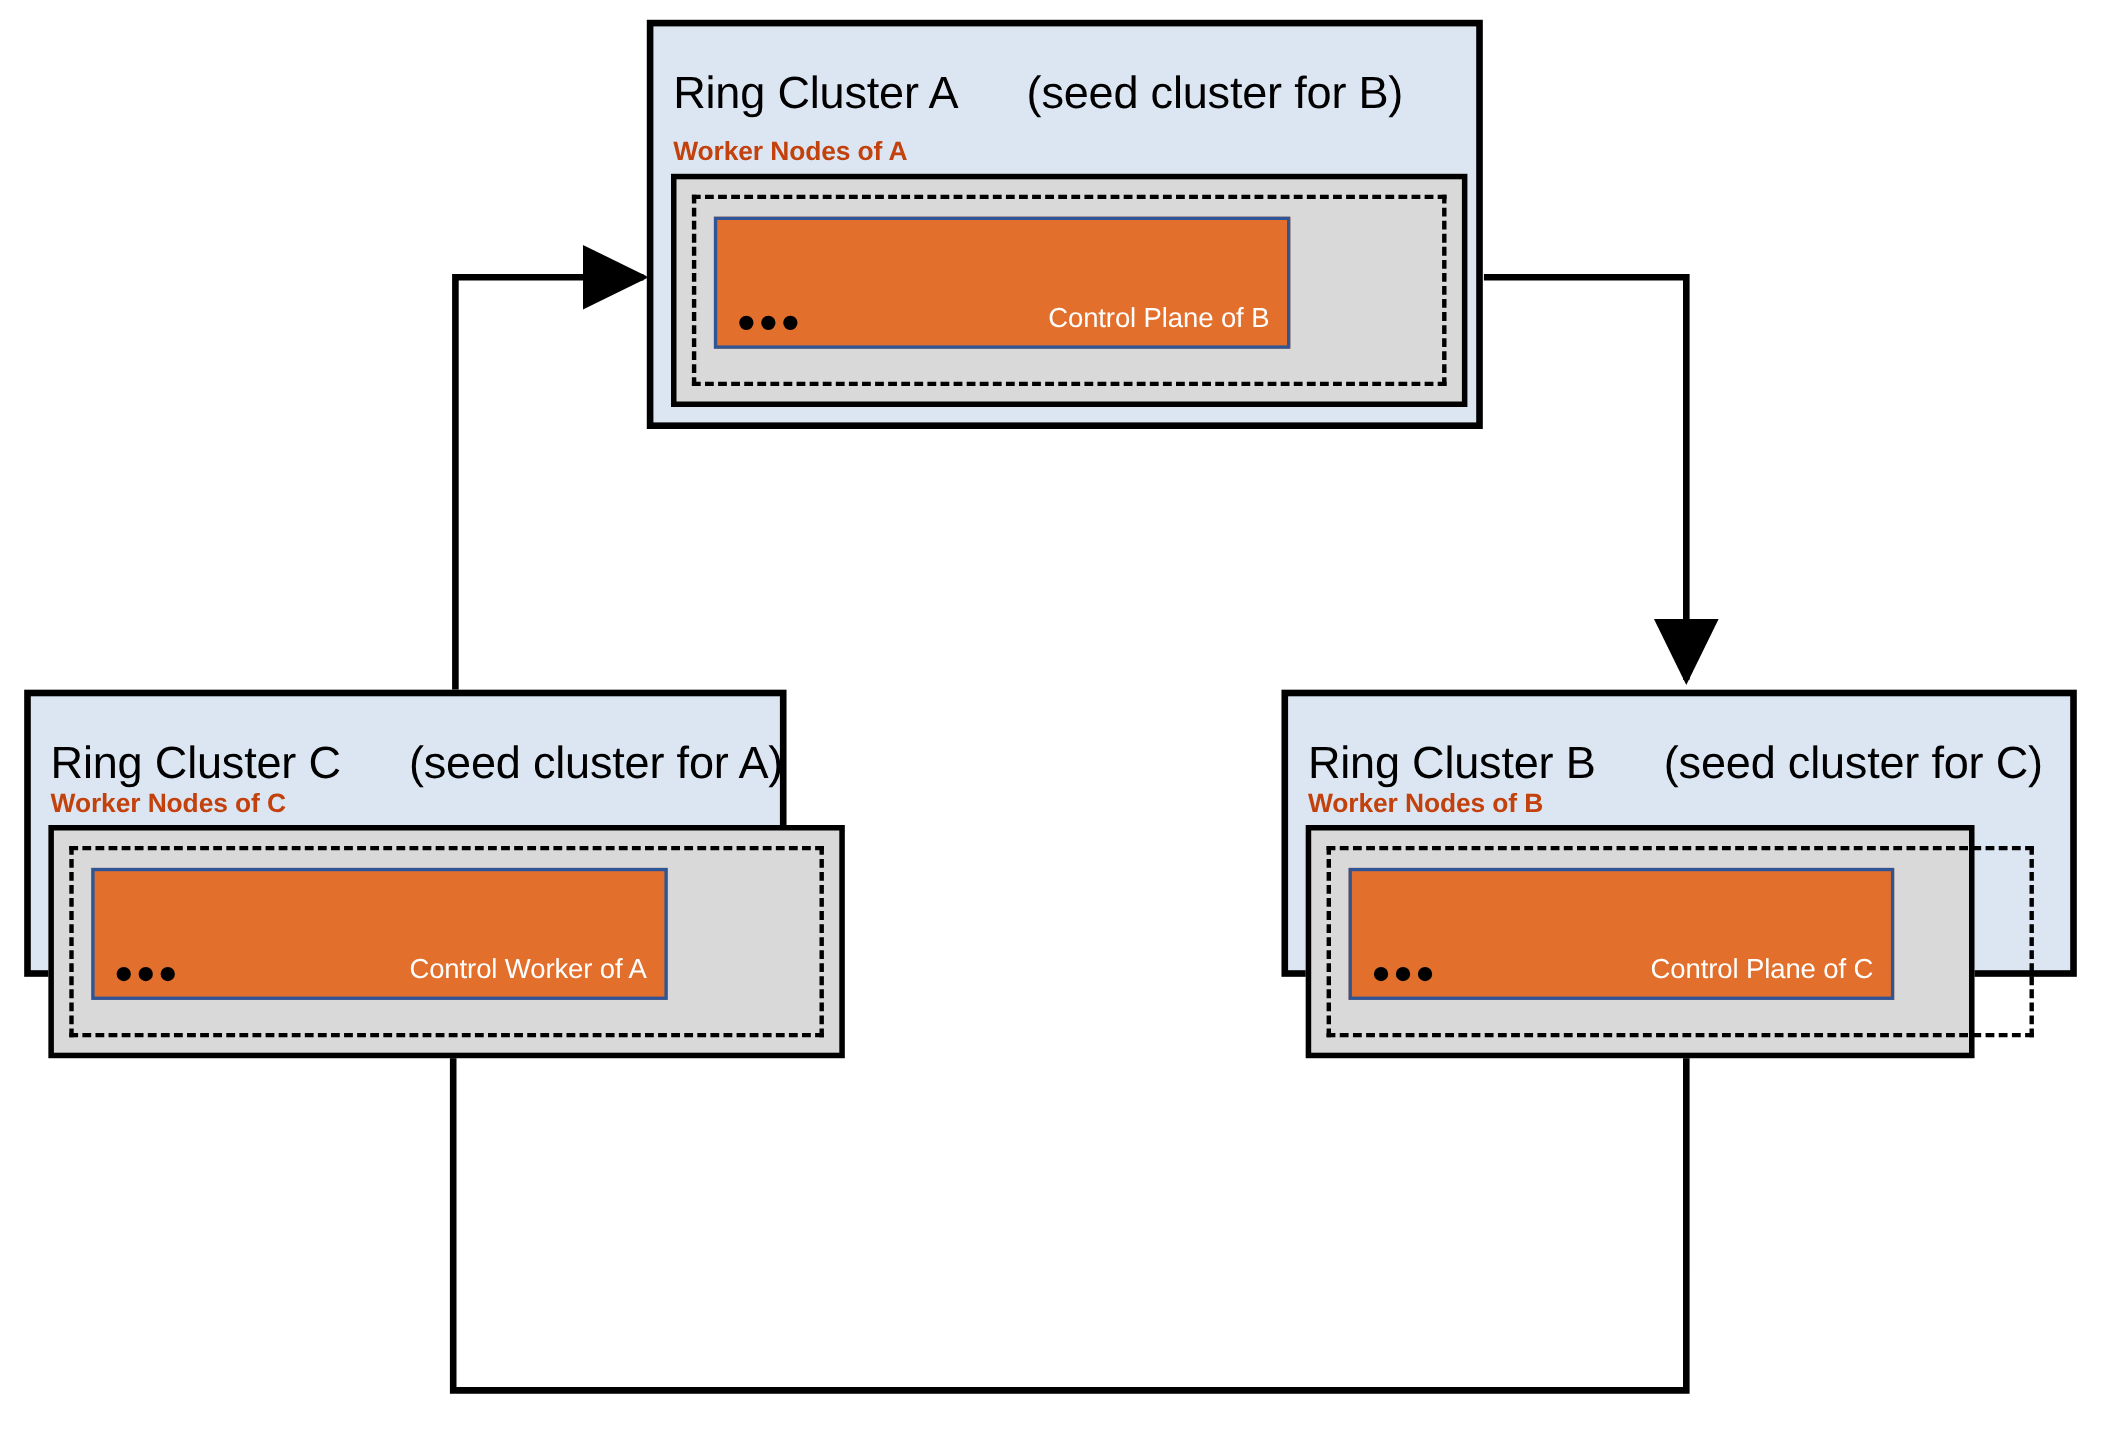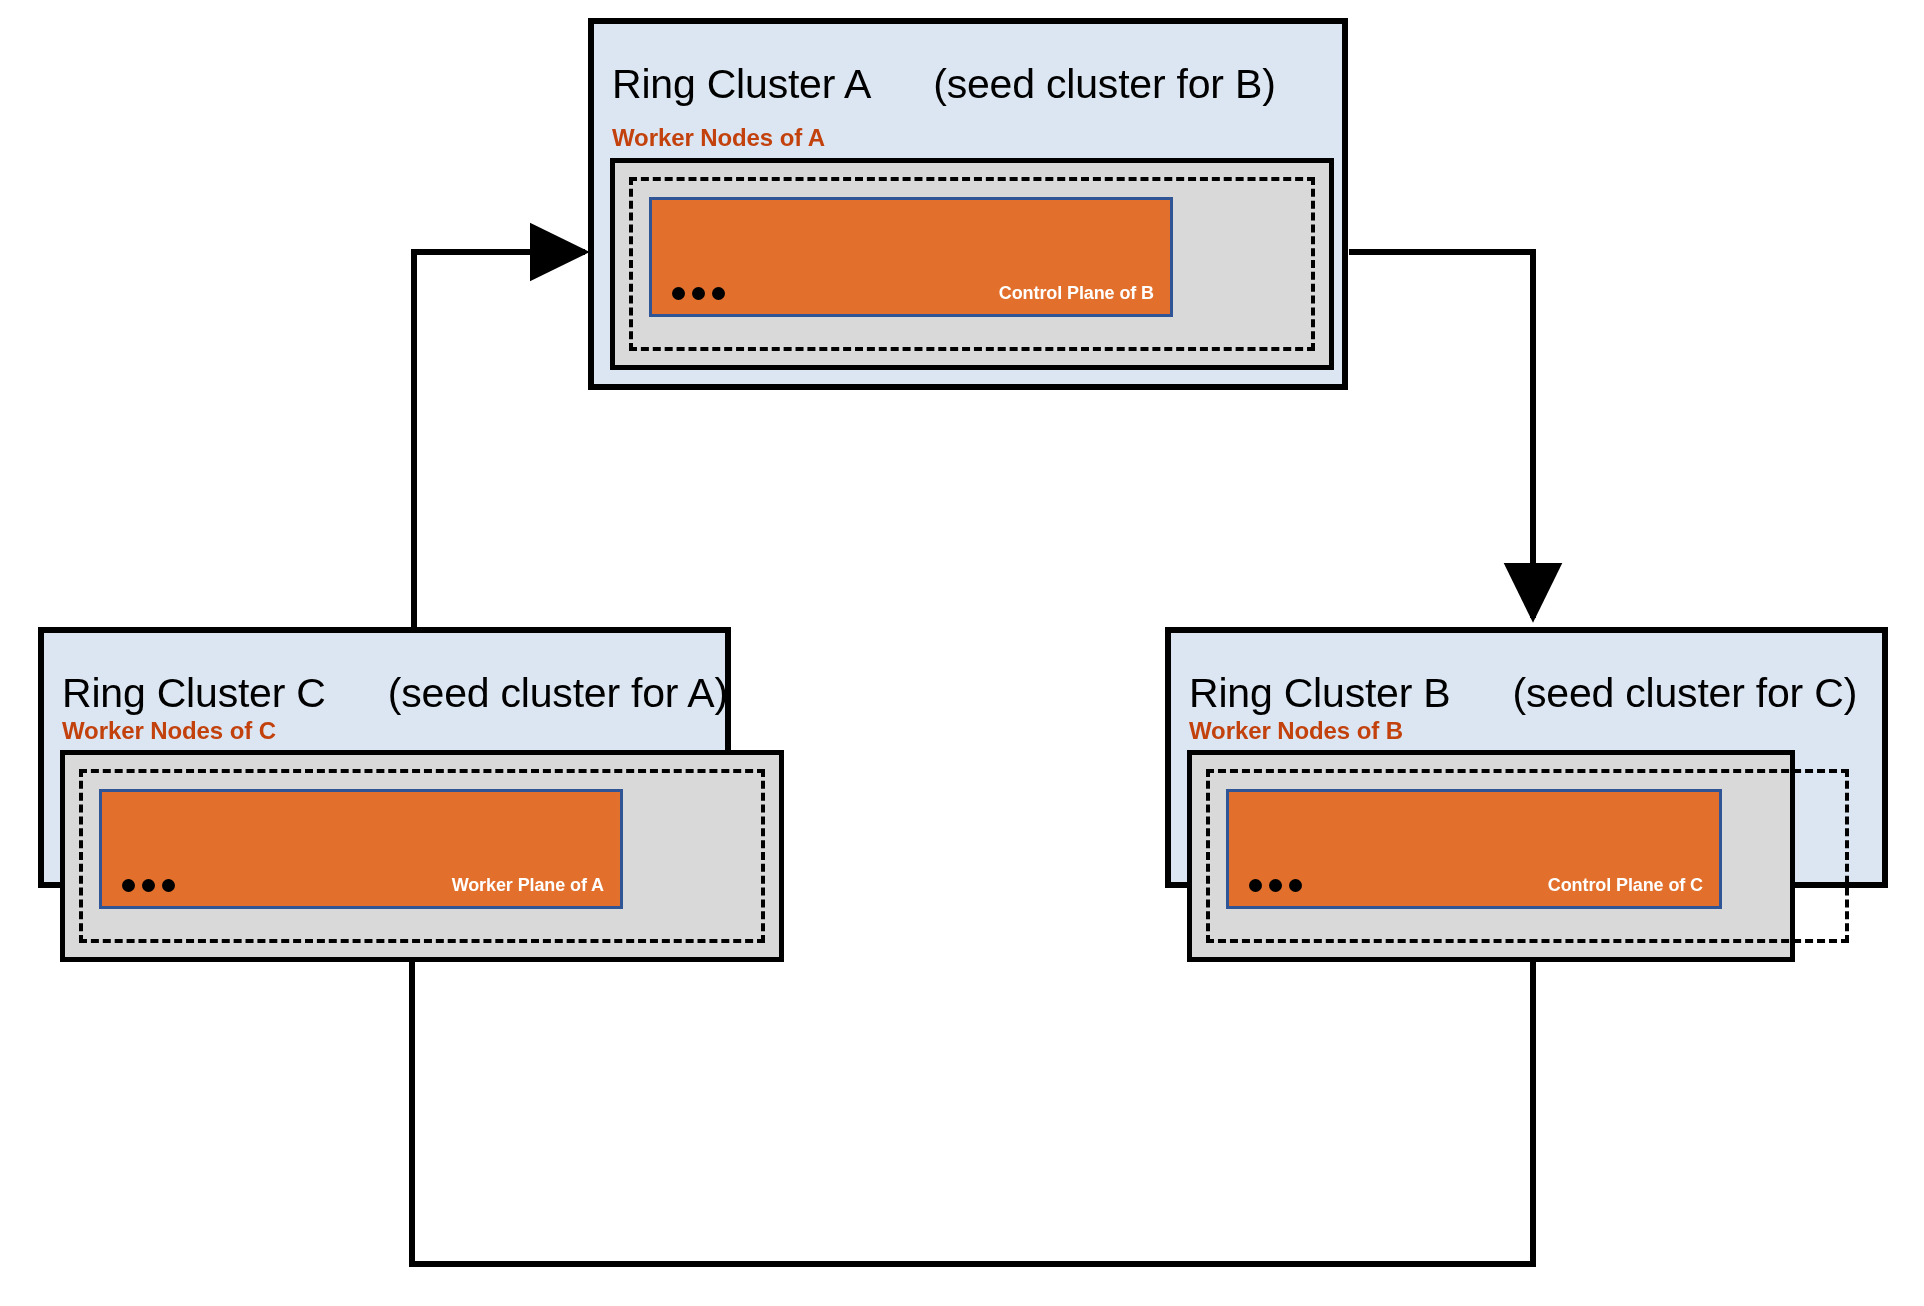--- a/index.html
+++ b/index.html
@@ -91,22 +91,22 @@
     position: absolute;
     box-sizing: border-box;
     background: #e2702c;
     border: 3px solid #2f5597;
   }
 
   .cp-label {
     position: absolute;
     right: 16px;
     bottom: 10px;
-    font-size: 18px;
-    font-weight: 700;
+    font-size: 25px;
+    font-weight: 400;
     color: #ffffff;
     white-space: nowrap;
     letter-spacing: -0.1px;
   }
 
   .dots {
     position: absolute;
     left: 20px;
     bottom: 14px;
     display: flex;
@@ -158,39 +158,39 @@
             <span class="dot"></span>
             <span class="dot"></span>
           </div>
           <div class="cp-label">Control Plane of B</div>
         </div>
 
       </div>
     </div>
   </div>
 
-  <div class="cluster" style="left:38px; top:627px; width:693px; height:261px;">
+  <div class="cluster" style="left:22px; top:627px; width:693px; height:261px;">
 
     <div class="cluster-title">
       <span class="title-main">Ring Cluster C</span><span class="title-sub">(seed cluster for A)</span>
     </div>
 
     <div class="worker-label" style="top:84px;">Worker Nodes of C</div>
 
     <div class="worker-box" style="left:16px; top:117px; width:724px; height:212px;">
 
       <div class="dashed-box" style="left:14px; top:14px; width:686px; height:174px;">
 
         <div class="control-plane" style="left:16px; top:16px; width:524px; height:120px;">
           <div class="dots">
             <span class="dot"></span>
             <span class="dot"></span>
             <span class="dot"></span>
           </div>
-          <div class="cp-label">Worker Plane of A</div>
+          <div class="cp-label">Control Worker of A</div>
         </div>
 
       </div>
     </div>
   </div>
 
   <div class="cluster" style="left:1165px; top:627px; width:723px; height:261px;">
 
     <div class="cluster-title">
       <span class="title-main">Ring Cluster B</span><span class="title-sub">(seed cluster for C)</span>

